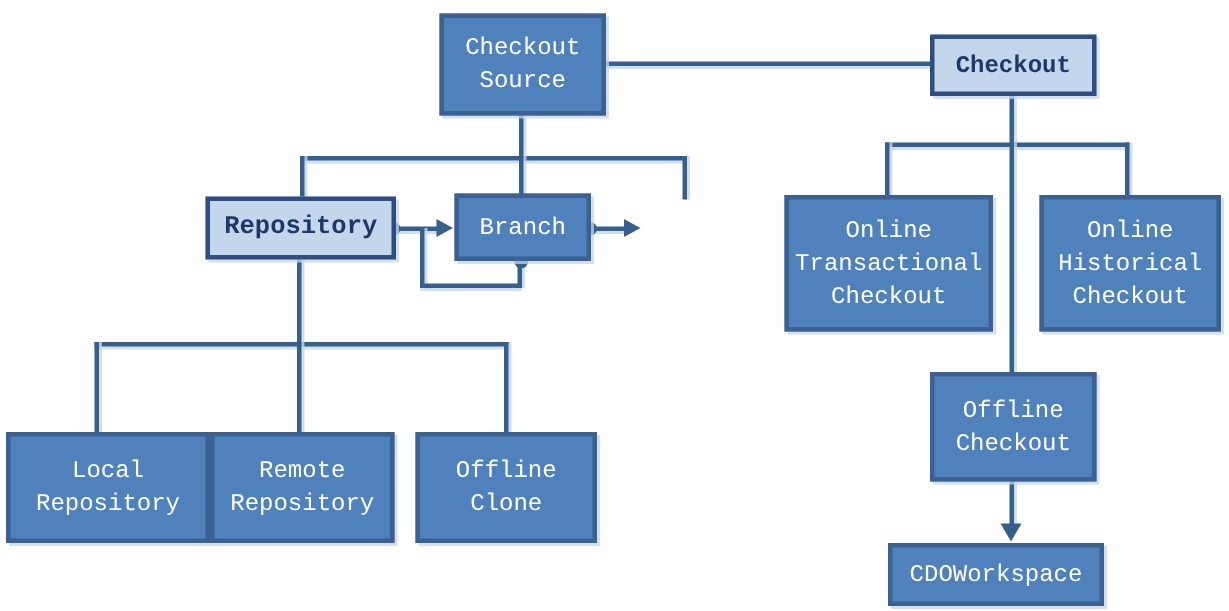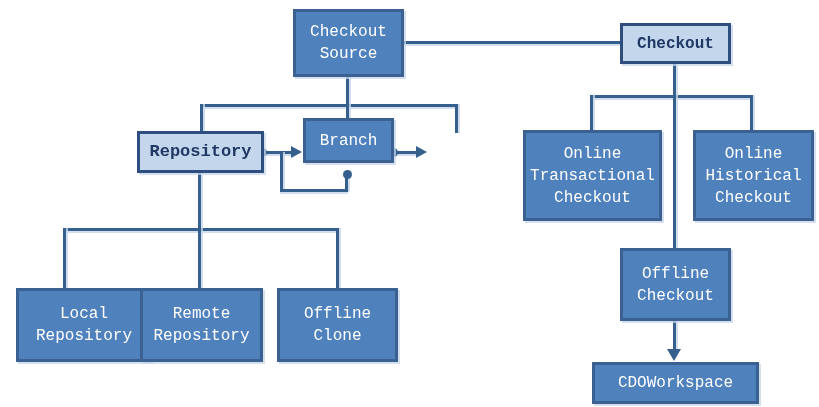--- a/index.html
+++ b/index.html
@@ -82,37 +82,37 @@
   <div class="line v" style="left:673px;top:318px;height:33px"></div>
   <div class="arr-d" style="left:667px;top:349px"></div>
 
   <div class="node dark" style="left:293px;top:9px;width:111px;height:68px">Checkout
 Source</div>
 
   <div class="node light" style="left:620px;top:23px;width:111px;height:41px">Checkout</div>
 
   <div class="node light big" style="left:137px;top:131px;width:127px;height:42px">Repository</div>
 
-  <div class="node dark" style="left:303px;top:118px;width:91px;height:45px">Branch</div>
+  <div class="node dark" style="left:303px;top:129px;width:91px;height:45px">Branch</div>
 
 
   <div class="node dark" style="left:523px;top:130px;width:139px;height:91px">Online
 Transactional
 Checkout</div>
 
   <div class="node dark" style="left:693px;top:130px;width:121px;height:91px">Online
 Historical
 Checkout</div>
 
   <div class="node dark" style="left:620px;top:248px;width:111px;height:73px">Offline
 Checkout</div>
 
-  <div class="node dark" style="left:592px;top:362px;width:167px;height:42px">CDOWorkspace</div>
+  <div class="node dark" style="left:592px;top:362px;width:144px;height:42px">CDOWorkspace</div>
 
-  <div class="node dark" style="left:16px;top:288px;width:136px;height:74px">Local
+  <div class="node dark" style="left:4px;top:288px;width:136px;height:74px">Local
 Repository</div>
 
   <div class="node dark" style="left:140px;top:288px;width:123px;height:74px">Remote
 Repository</div>
 
   <div class="node dark" style="left:277px;top:288px;width:121px;height:74px">Offline
 Clone</div>
 
 </div>
 

